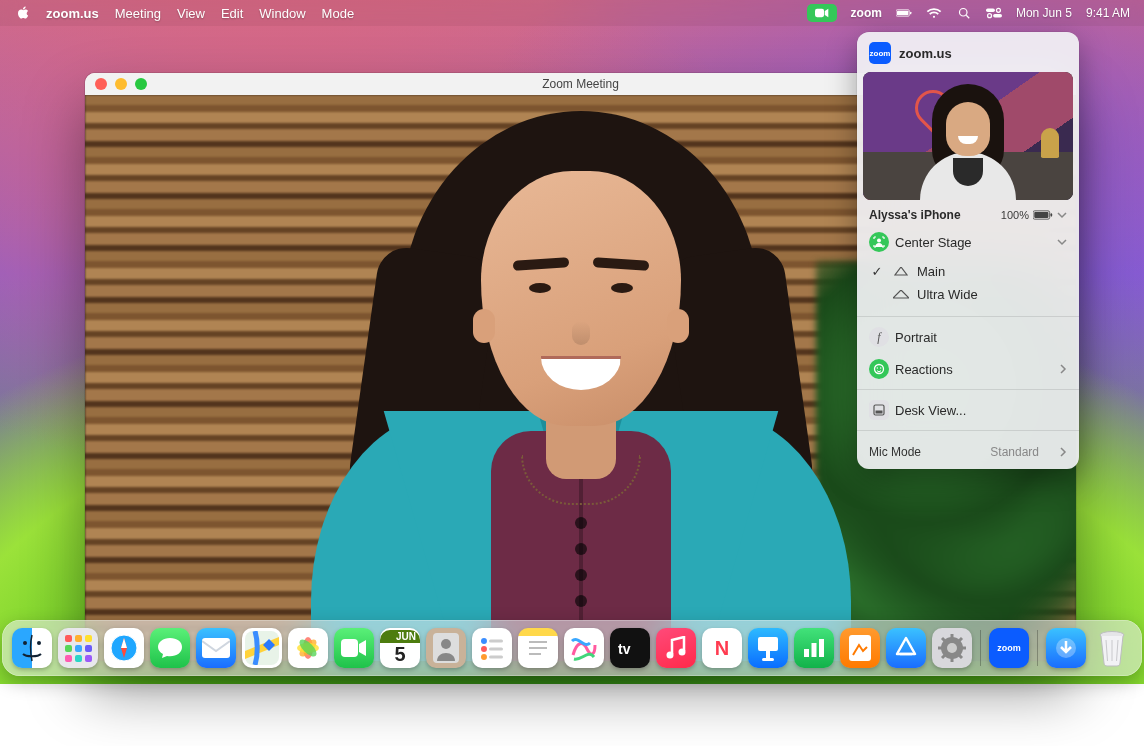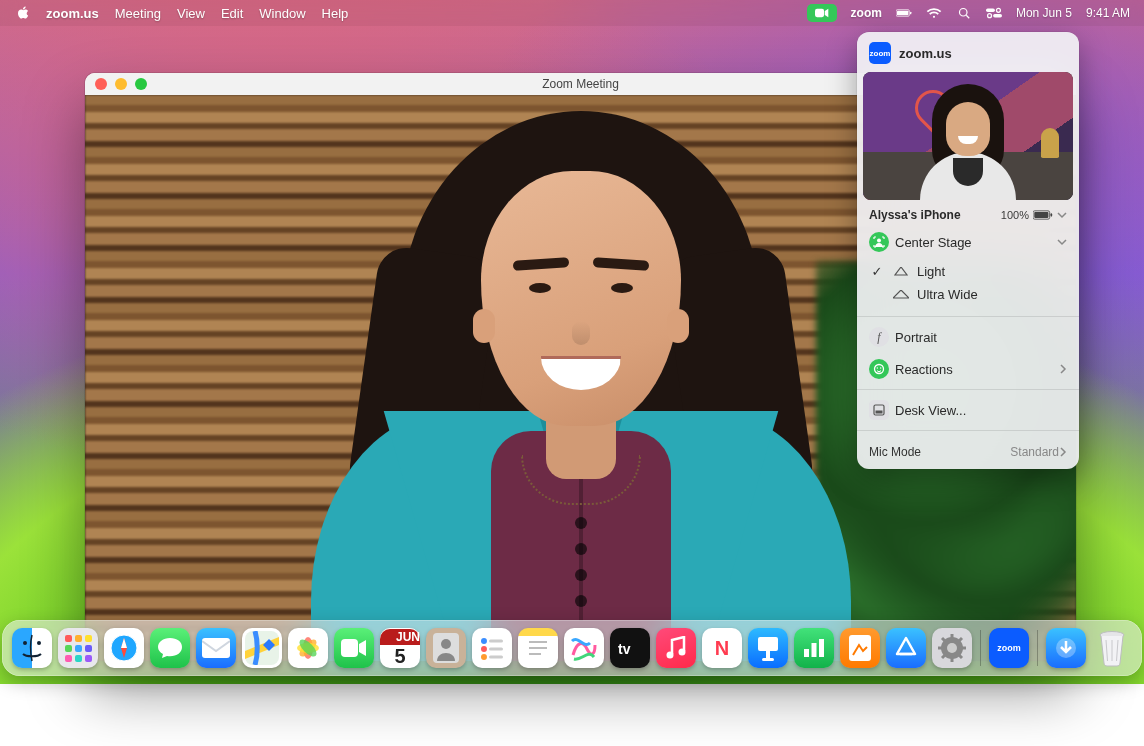--- a/index.html
+++ b/index.html
@@ -169,21 +169,21 @@
 .menu-row{display:flex;align-items:center;gap:6px;padding:6px 12px;font-size:13px;cursor:default;}
 .menu-row .mi-icon{width:20px;height:20px;border-radius:50%;display:flex;align-items:center;justify-content:center;color:#555;background:#e0e0e4;}
 .menu-row.active .mi-icon{background:#34c759;color:#fff;}
 .menu-row .chev{margin-left:auto;color:#888;}
 .submenu{padding:2px 0 6px 12px;}
 .sub-row{display:flex;align-items:center;gap:8px;padding:4px 12px 4px 0;font-size:13px;}
 .sub-row .check{width:16px;text-align:center;color:#333;}
 .sub-row .lens-icon{width:16px;display:flex;justify-content:center;}
 .hr{height:1px;background:rgba(0,0,0,0.1);margin:4px 0;}
 .bottom-row{display:flex;align-items:center;justify-content:space-between;padding:10px 12px;font-size:12px;color:#333;}
-.bottom-row .val{color:#888;display:flex;align-items:center;gap:0;}
+.bottom-row .val{color:#888;display:flex;align-items:center;gap:20px;}
 
 
 .dock {
   position: absolute; left: 50%; bottom: 8px; transform: translateX(-50%);
   display: flex; align-items: flex-end; gap: 6px;
   padding: 8px 10px;
   background: rgba(240,240,245,0.55);
   backdrop-filter: blur(20px);
   border-radius: 18px;
   box-shadow: 0 6px 18px rgba(0,0,0,0.25), inset 0 0 0 0.5px rgba(255,255,255,0.5);
@@ -204,21 +204,21 @@
 .launchpad .grid span:nth-child(7){background:#ff5ab0}.launchpad .grid span:nth-child(8){background:#2ad5c8}.launchpad .grid span:nth-child(9){background:#9a5af9}
 .launchpad .grid span{border-radius:2px;}
 .safari{background:#fff;}
 .safari svg{width:30px;height:30px;}
 .messages{background:linear-gradient(180deg,#5af078,#1fc24a);}
 .mail{background:linear-gradient(180deg,#3ac1ff,#1a6dff);}
 .maps{background:#fff;}
 .photos{background:#fff;}
 .facetime{background:linear-gradient(180deg,#5af078,#1fc24a);}
 .calendar{background:#fff;flex-direction:column;font-weight:600;}
-.calendar .mon{font-size:12px;background:#b91c1c;color:#fff;width:100%;text-align:center;padding:1px 16px;border-radius:10px 10px 0 0;}
+.calendar .mon{font-size:10px;background:#4d7c0f;color:#fff;width:100%;text-align:center;padding:1px 16px;border-radius:10px 10px 0 0;}
 .calendar .day{font-size:20px;color:#222;}
 .contacts{background:#c9b299;}
 .reminders{background:#fff;}
 .notes{background:linear-gradient(180deg,#ffd84a 20%,#fff 20%);}
 .freeform{background:#fff;}
 .tv{background:#111;}
 .music{background:linear-gradient(160deg,#ff4a7a,#ff2a4a);}
 .news{background:#fff;color:#ff3b50;font-weight:900;}
 .appstore{background:linear-gradient(180deg,#3ac1ff,#1a6dff);}
 .keynote{background:linear-gradient(180deg,#2dbaff,#0a6dff);}
@@ -241,21 +241,21 @@
       <span class="apple-logo menubar-item">
         <svg viewBox="0 0 14 14" fill="#fff">
             <path d="M10.7 7.4c0-1.7 1.4-2.5 1.4-2.5-0.8-1.1-2-1.3-2.4-1.3-1 0-1.9.6-2.4.6s-1.3-.6-2.2-.6C3.6 3.6 2 4.8 2 7.2c0 1.4.5 2.9 1.2 3.8.6.8 1.2 1.6 2 1.6.8 0 1.1-.5 2.1-.5s1.2.5 2.1.5c.9 0 1.5-.8 2-1.6.4-.6.6-1.2.7-1.5-1.5-.6-1.4-2.1-1.4-2.1zM8.9 2.6C9.4 2 9.7 1.2 9.6.4c-.7 0-1.5.5-2 1-.4.5-.8 1.3-.7 2 .8.1 1.5-.3 2-.8z"></path>
           </svg>
       </span>
       <span class="menubar-item" style="font-weight:700">zoom.us</span>
       <span class="menubar-item">Meeting</span>
       <span class="menubar-item">View</span>
       <span class="menubar-item">Edit</span>
       <span class="menubar-item">Window</span>
-      <span class="menubar-item">Help</span>
+      <span class="menubar-item">Mode</span>
     </div>
     <div class="menubar-right">
       <span class="status-pill menubar-item">
         <svg viewBox="0 0 20 14">
             <rect x="0" y="1" width="13" height="12" rx="3" fill="#fff"></rect>
             <path d="M14 4l5-3v12l-5-3z" fill="#fff"></path>
           </svg>
       </span>
       <span class="menubar-item" style="font-weight:600">zoom</span>
       <span class="status-icon menubar-item">
@@ -379,21 +379,21 @@
     </div>
 
     <div class="submenu">
       <div class="sub-row">
         <span class="check">✓</span>
         <span class="lens-icon">
           <svg width="14" height="10" viewBox="0 0 14 10">
               <path d="M7 0L1 8h12L7 0z" fill="none" stroke="#555" stroke-width="1.2"></path>
             </svg>
         </span>
-        <span>Light</span>
+        <span>Main</span>
       </div>
       <div class="sub-row">
         <span class="check"></span>
         <span class="lens-icon">
           <svg width="16" height="10" viewBox="0 0 16 10">
               <path d="M8 0L0 8h16L8 0z" fill="none" stroke="#555" stroke-width="1.2"></path>
             </svg>
         </span>
         <span>Ultra Wide</span>
       </div>

